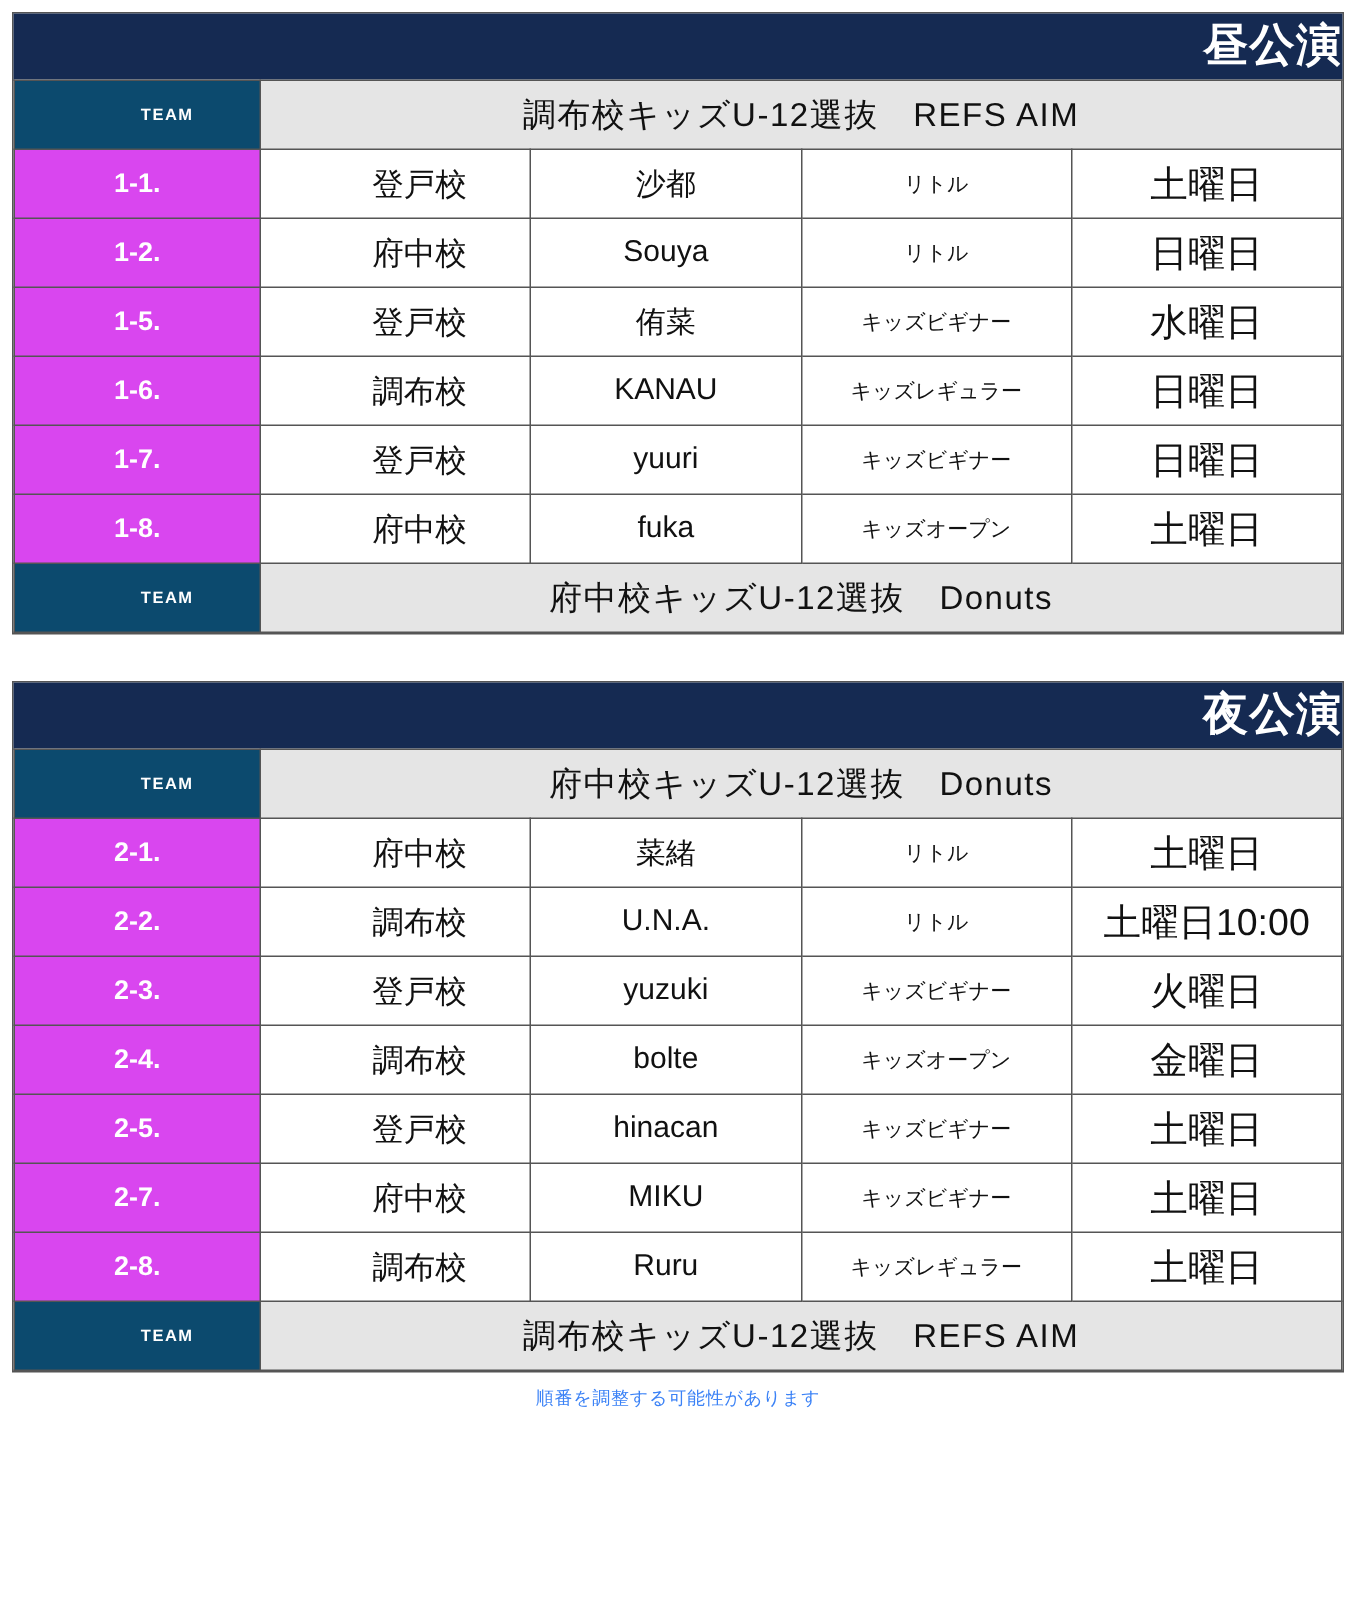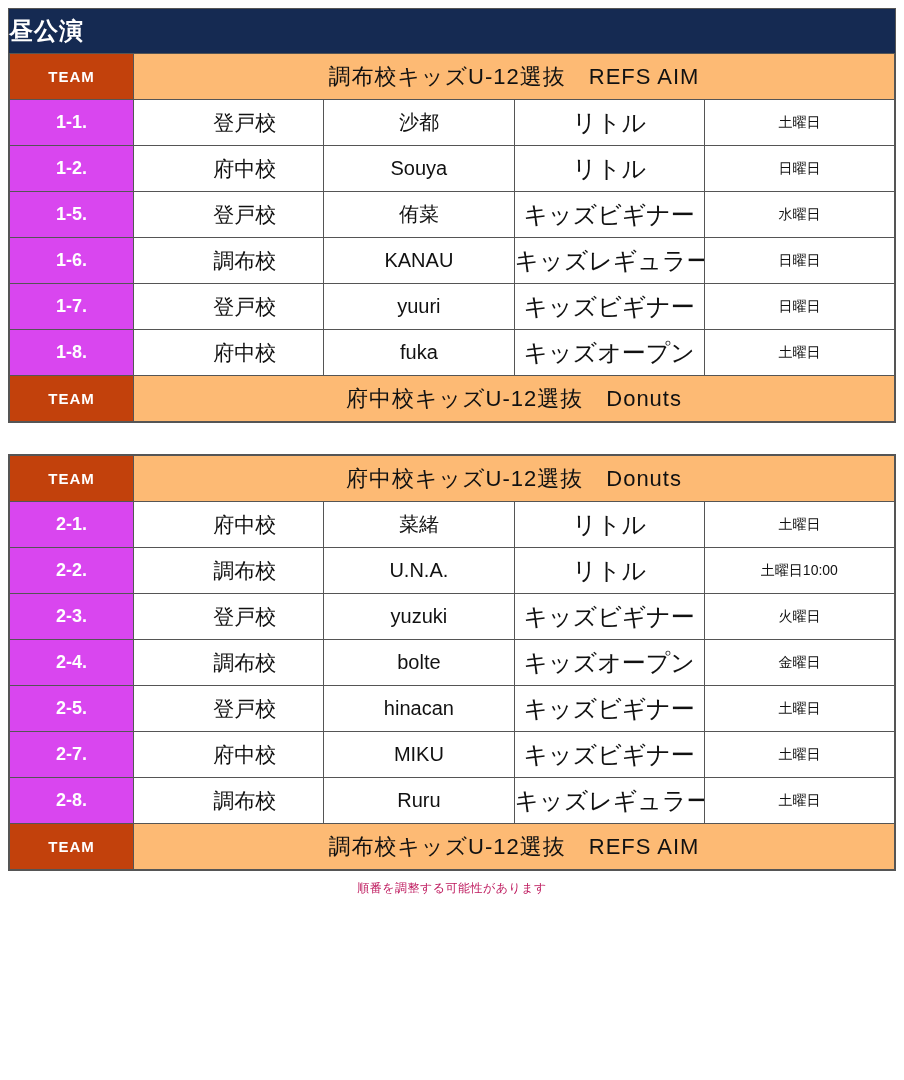--- a/index.html
+++ b/index.html
@@ -26,72 +26,73 @@
     border: 1px solid #555555;
     box-sizing: border-box;
     background: #ffffff;
   }
   .block + .block {
     margin-top: 31px;
   }
   .block-title {
     background: #152a52;
     color: #ffffff;
-    font-size: 24px;
+    font-size: 30px;
     font-weight: bold;
-    text-align: left;
+    text-align: right;
     line-height: 44px;
     height: 44px;
     letter-spacing: 1px;
   }
   table {
     border-collapse: collapse;
     width: 100%;
     table-layout: fixed;
   }
   td {
     border: 1px solid #555555;
     text-align: center;
     font-size: 20px;
     height: 45px;
     padding: 0;
     background: #ffffff;
     white-space: nowrap;
     overflow: hidden;
   }
   .team-label {
-    background: #c2410c;
+    background: #0c4a6e;
     color: #ffffff;
-    font-size: 15px;
+    font-size: 11px;
     font-weight: bold;
     letter-spacing: 1px;
     width: 123px;
+    padding-left: 40px;
   }
   .team-value {
-    background: #fdba74;
+    background: #e5e5e5;
     color: #111111;
     font-size: 22px;
     letter-spacing: 1px;
     text-align: center;
   }
   .num-cell {
     background: #d946ef;
     color: #ffffff;
     font-size: 18px;
     font-weight: bold;
     width: 123px;
   }
   .col-school { width: 172px; font-size: 21px; padding-left: 32px; }
   .col-name   { width: 275px; font-size: 20px; }
-  .col-class  { width: 163px; font-size: 24px; }
-  .col-day    { width: 152px; font-size: 14px; }
+  .col-class  { width: 163px; font-size: 14px; }
+  .col-day    { width: 152px; font-size: 25px; }
   .footnote {
     text-align: center;
     font-size: 12px;
-    color: #be185d;
+    color: #3b82f6;
     margin-top: 9px;
     letter-spacing: 0.5px;
   }
 </style>
 </head>
 <body>
 
 <div class="page">
 
   <div class="block">
@@ -146,20 +147,21 @@
         </tr>
         <tr>
           <td class="team-label">TEAM</td>
           <td class="team-value" colspan="4">府中校キッズU-12選抜　Donuts</td>
         </tr>
       </tbody>
     </table>
   </div>
 
   <div class="block">
+    <div class="block-title">夜公演</div>
     <table>
       <tbody>
         <tr>
           <td class="team-label">TEAM</td>
           <td class="team-value" colspan="4">府中校キッズU-12選抜　Donuts</td>
         </tr>
         <tr>
           <td class="num-cell">2-1.</td>
           <td class="col-school">府中校</td>
           <td class="col-name">菜緒</td>

